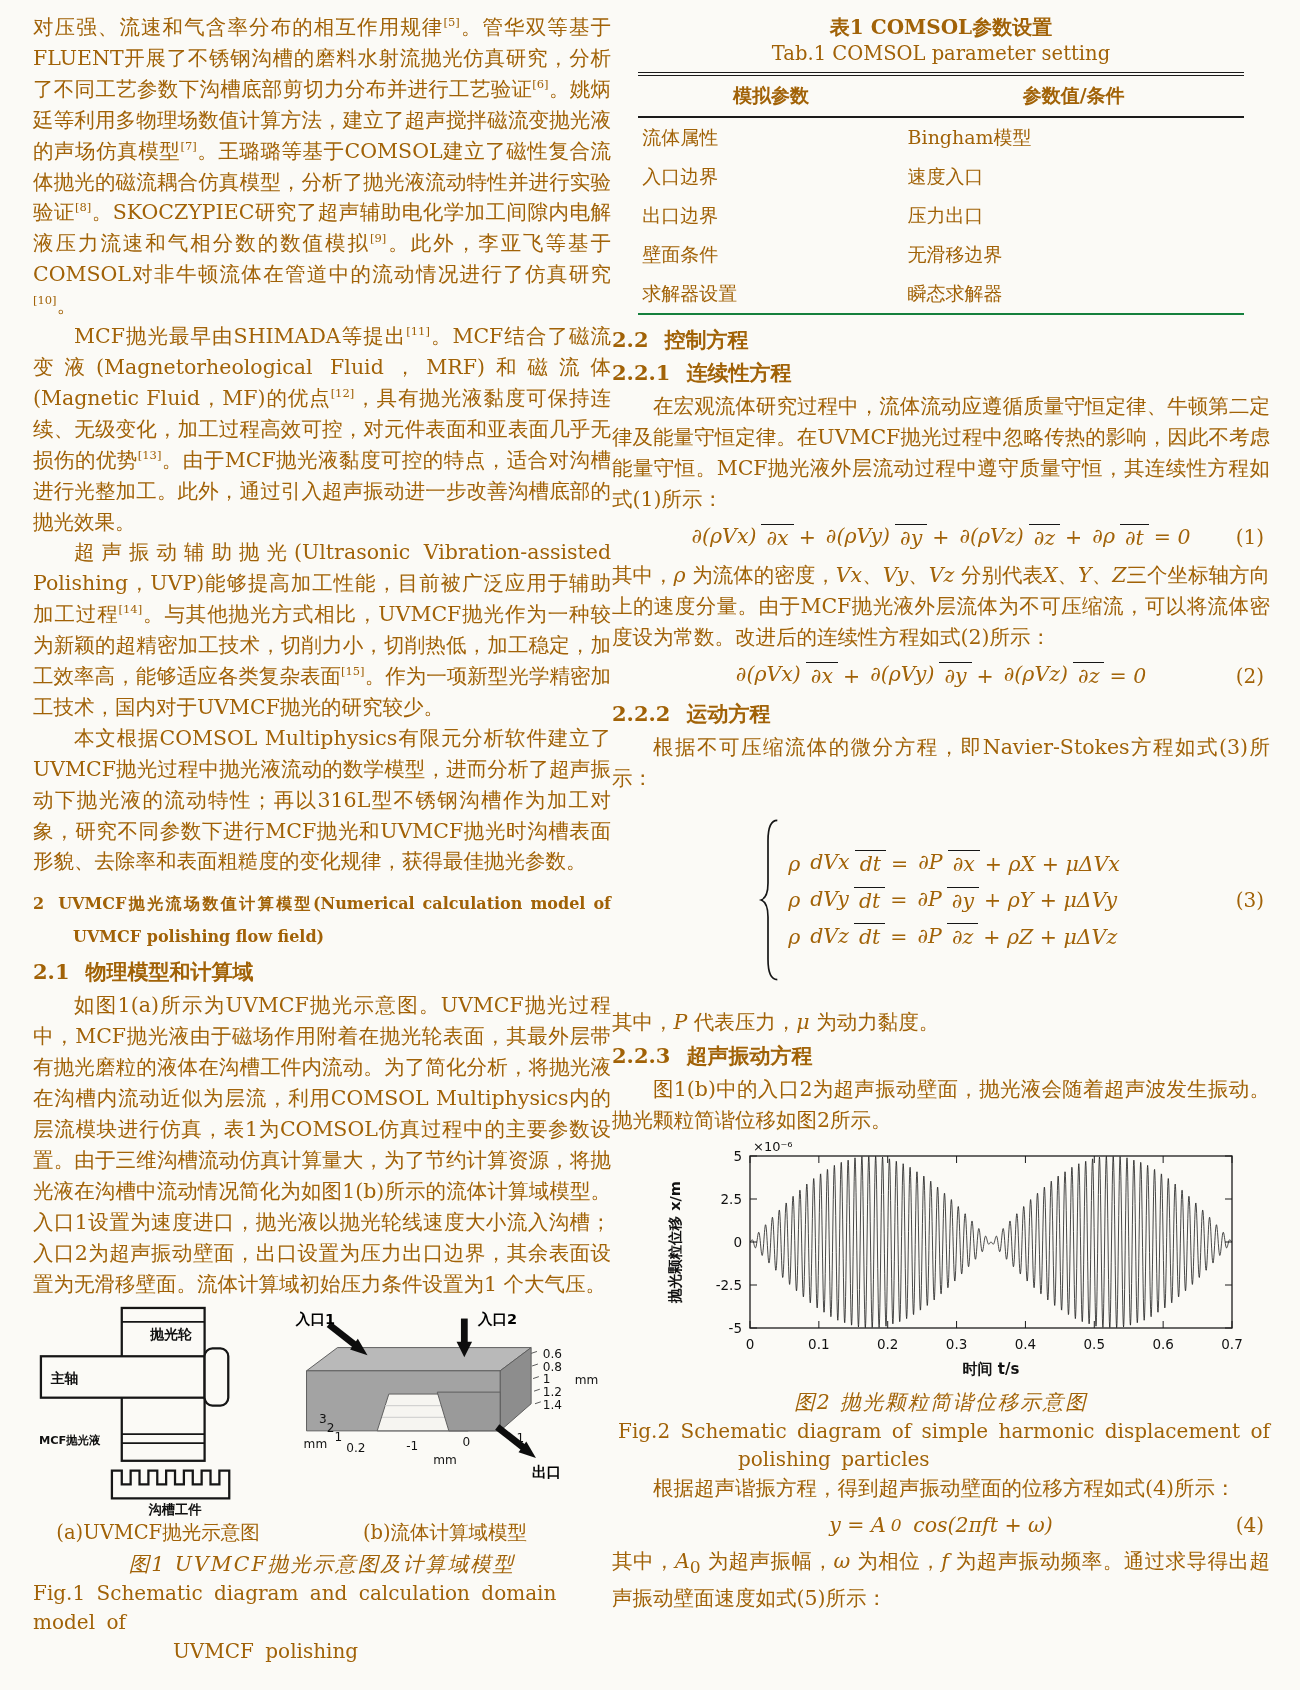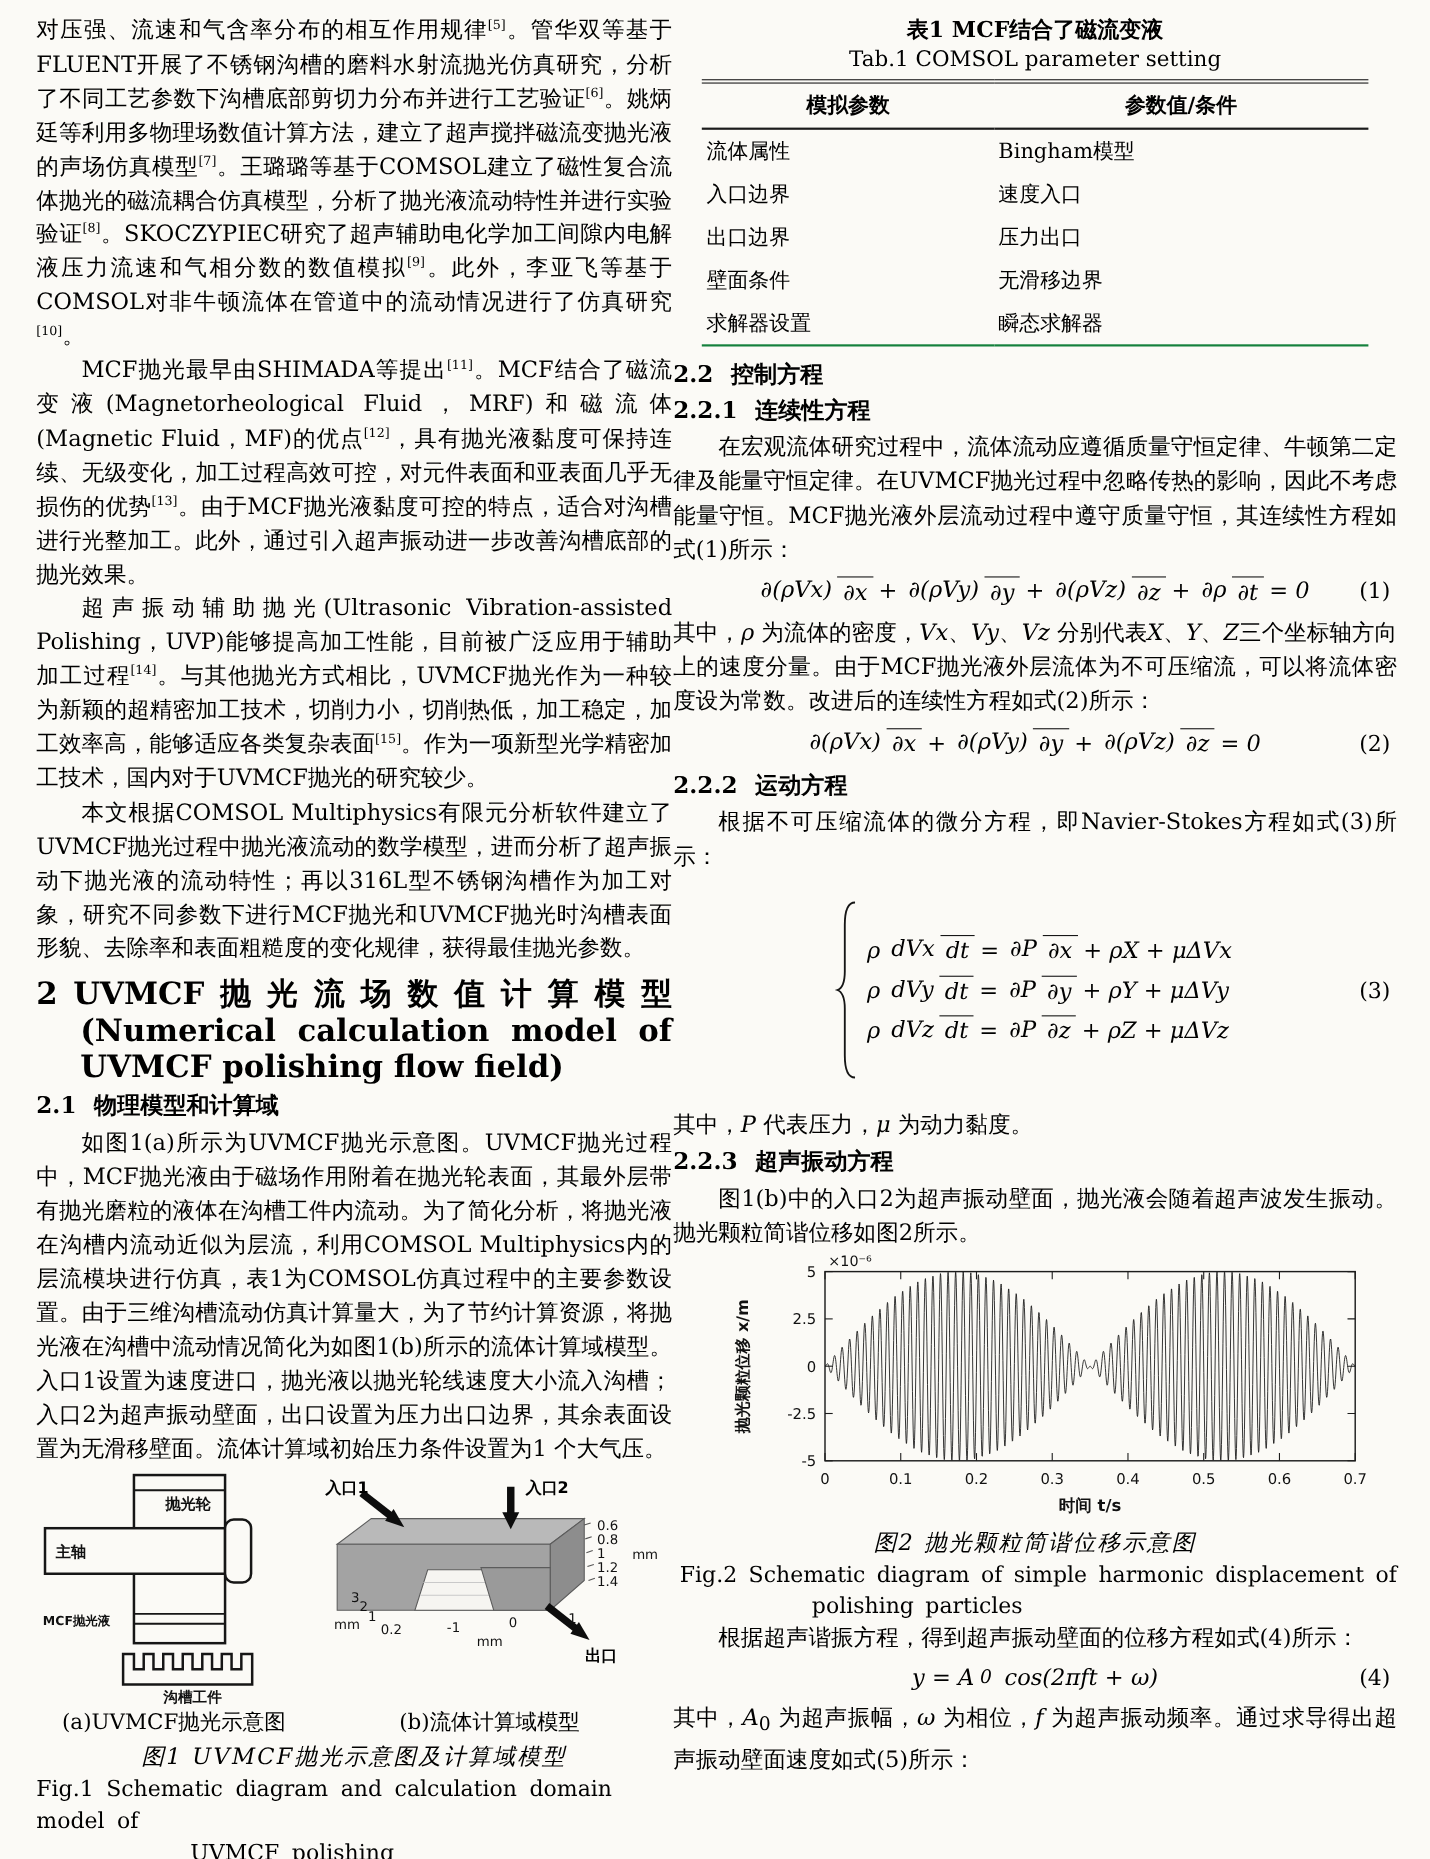--- a/index.html
+++ b/index.html
@@ -1,26 +1,26 @@
 <!DOCTYPE html>
 <html><head>
 <meta charset="utf-8">
 <style>
   html,body{margin:0;padding:0;background:#e9e9e9;}
   .page{position:relative;width:1300px;height:1690px;margin:0 auto;background:#fbfaf6;
-        font-family:"DejaVu Serif","Liberation Serif",serif;color:#000000;overflow:hidden;}
+        font-family:"DejaVu Serif","Liberation Serif",serif;color:#a16207;overflow:hidden;}
   .col{position:absolute;top:12px;}
   .col-left{left:33px;width:578px;}
   .col-right{left:612px;width:658px;}
   p.body{margin:0;font-size:20.5px;line-height:30.9px;text-align:justify;text-indent:2em;}
   p.body.noindent{text-indent:0;}
   sup.ref{font-size:11.5px;line-height:0;vertical-align:super;}
   .var{font-style:italic;}
   
-  .h-major{font-weight:bold;font-size:28px;line-height:33px;margin:10px 0 4px 0;
+  .h-major{font-weight:bold;font-size:16px;line-height:33px;margin:10px 0 4px 0;
            padding-left:40px;text-indent:-40px;text-align:justify;}
   .h-major .hnum{margin-right:14px;}
   .h-sub{font-weight:bold;font-size:21px;line-height:30px;margin:3px 0;}
   .h-sub .hnum{margin-right:16px;}
   
   .tblblock{margin:2px 0 10px 0;}
   .tbl-cap-cn{text-align:center;font-weight:bold;font-size:20px;line-height:26px;}
   .tbl-cap-en{text-align:center;font-size:19.5px;line-height:27px;margin-bottom:5px;}
   table.paramtbl{width:92%;margin:0 auto;border-collapse:collapse;
                  border-top:4px double #1b1b1b;border-bottom:2px solid #15803d;}
@@ -146,21 +146,21 @@
       <div style="width:324px;">(b)流体计算域模型</div>
     </div>
     <div class="figcap-cn">图1 UVMCF抛光示意图及计算域模型</div>
     <div class="figcap-en">Fig.1 Schematic diagram and calculation domain model of</div>
     <div class="figcap-en figcap-en2">UVMCF polishing</div>
   </div>
 
   <div class="col col-right">
 
     <div class="tblblock">
-      <div class="tbl-cap-cn">表1 MCF结合了磁流变液</div>
+      <div class="tbl-cap-cn">表1 COMSOL参数设置</div>
       <div class="tbl-cap-en">Tab.1 COMSOL parameter setting</div>
       <table class="paramtbl">
         <thead>
           <tr>
             <th>模拟参数</th>
             <th>参数值/条件</th>
           </tr>
         </thead>
         <tbody>
             <tr>

